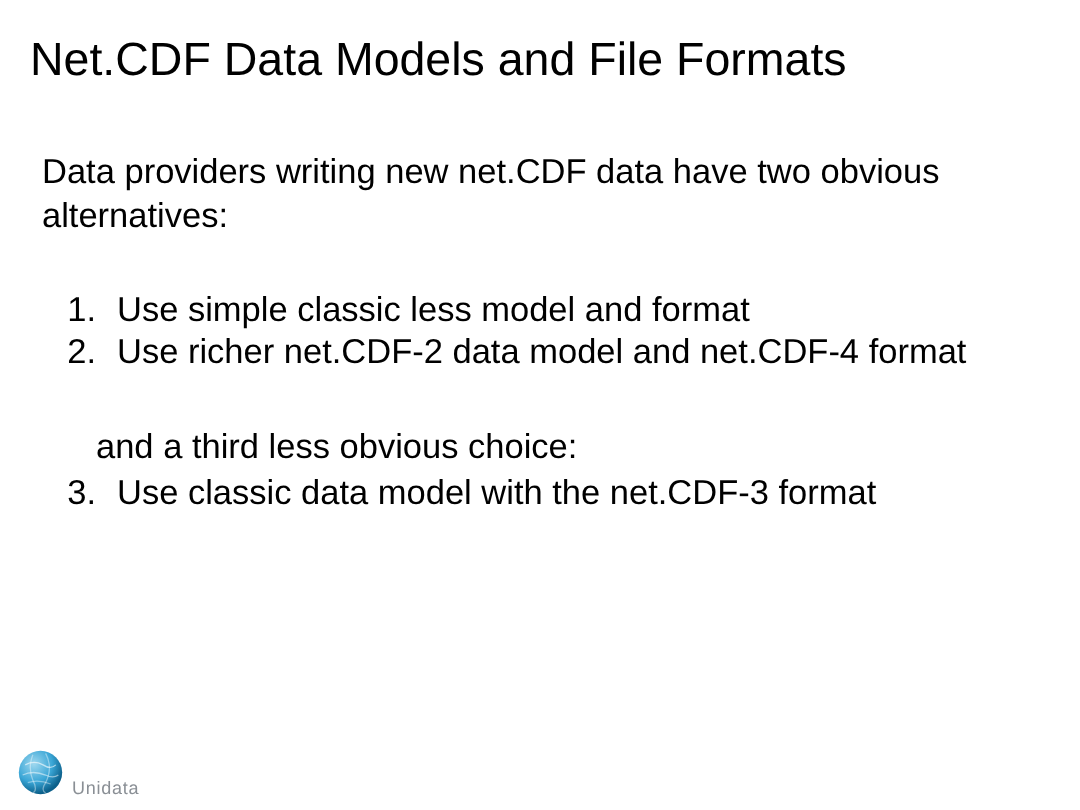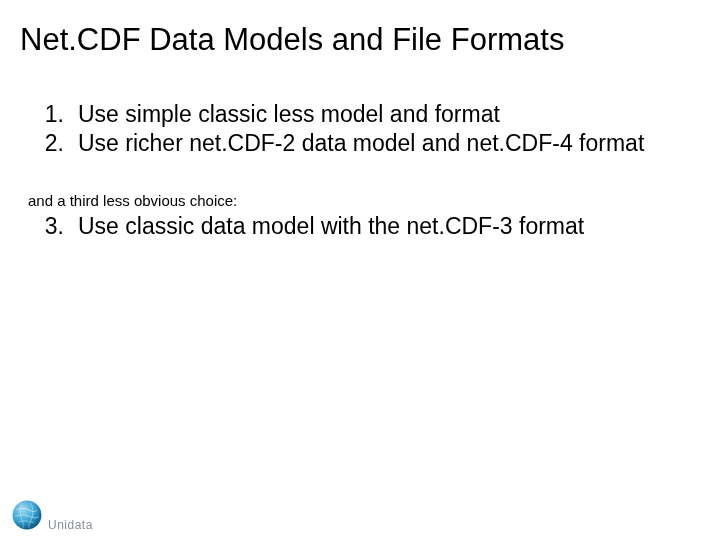--- a/index.html
+++ b/index.html
@@ -44,23 +44,24 @@
       text-align: right;
       padding-right: 14px;
     }
     .list-text {
       flex: 1;
     }
     .block1 {
       margin-bottom: 34px;
     }
     .third-intro {
-      font-size: 15px;
+      font-size: 23px;
       line-height: 1.25;
       margin-bottom: 2px;
+      margin-left: 36px;
     }
     .logo {
       position: absolute;
       bottom: 8px;
       left: 10px;
       display: flex;
       align-items: flex-end;
       gap: 4px;
     }
     .logo-globe {
@@ -72,20 +73,21 @@
       color: #8a8f95;
       letter-spacing: 0.5px;
     }
   </style>
 </head>
 <body>
 
 <div class="slide">
   <h1 class="title">Net.CDF Data Models and File Formats</h1>
 
+  <p class="intro">Data providers writing new net.CDF data  have two obvious alternatives:</p>
 
   <div class="block1">
     <div class="list-item">
       <span class="list-number">1.</span>
       <span class="list-text">Use simple classic less model and format</span>
     </div>
     <div class="list-item">
       <span class="list-number">2.</span>
       <span class="list-text">Use richer net.CDF-2 data model and net.CDF-4 format</span>
     </div>

